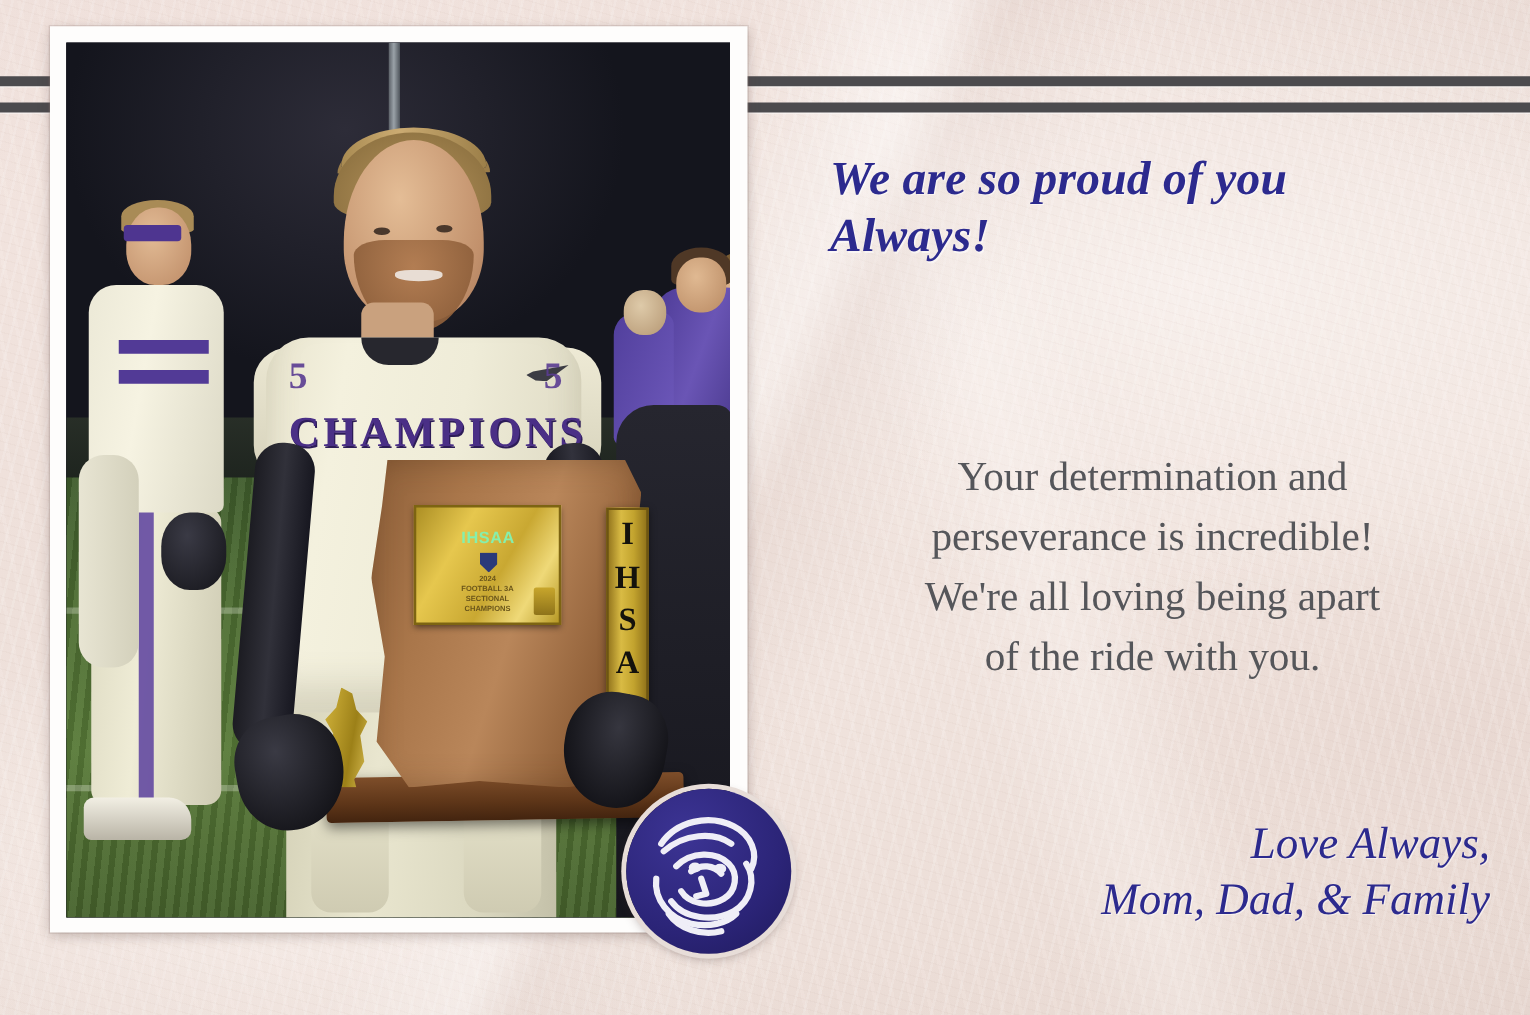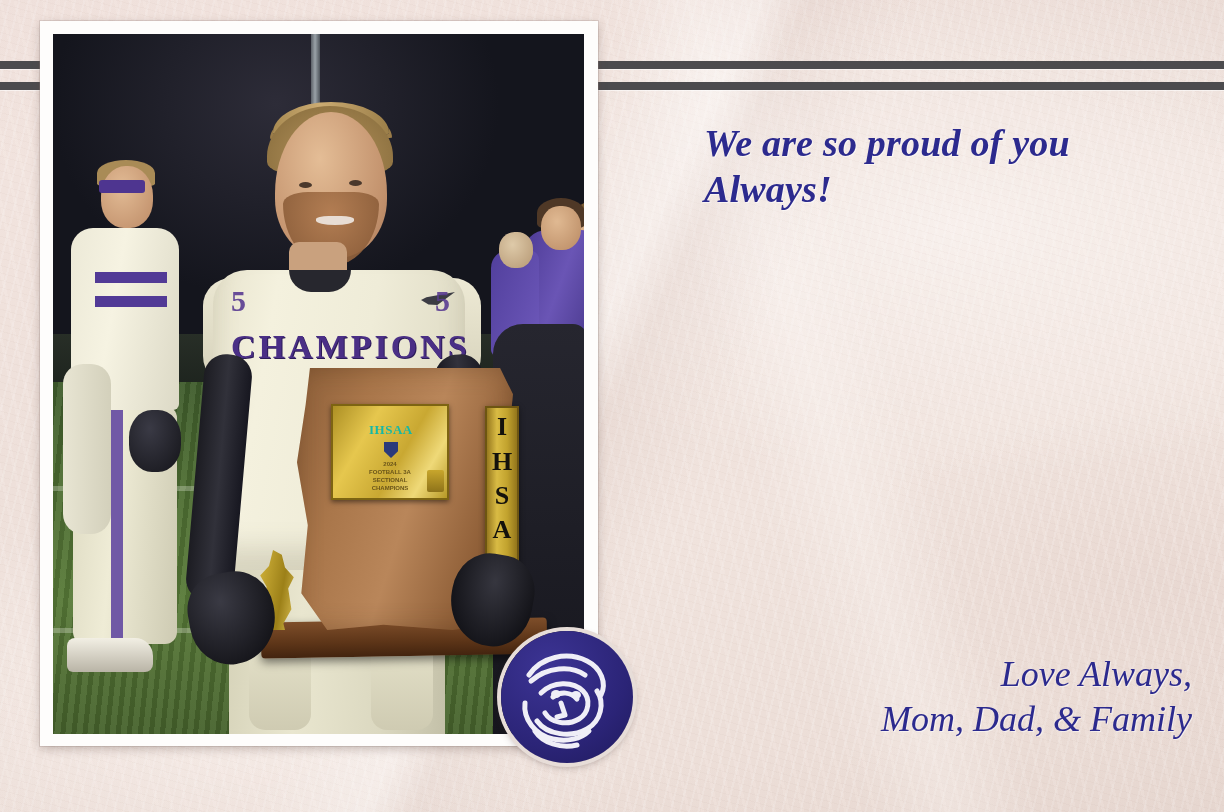--- a/index.html
+++ b/index.html
@@ -126,22 +126,22 @@
 
   
   .pl-board{position:absolute;left:244px;top:334px;width:216px;height:262px;
     background:linear-gradient(108deg,#8d5f39 0%,#a9764a 26%,#b9865a 52%,#8c5c35 82%,#6f4627 100%);
     box-shadow:0 5px 12px rgba(0,0,0,.45), inset 0 0 24px rgba(70,40,18,.35);
     clip-path:polygon(6% 0%,94% 0%,100% 10%,97% 34%,100% 56%,95% 82%,98% 97%,72% 100%,40% 98%,14% 100%,2% 86%,5% 60%,0% 36%,4% 14%);}
   .pl-plate{position:absolute;left:278px;top:370px;width:118px;height:96px;
     background:linear-gradient(120deg,#a98c22,#e6c74e 30%,#c9a832 58%,#efd978 78%,#b2931f);
     box-shadow:inset 0 0 0 2px #7d6412, 0 2px 5px rgba(0,0,0,.5);}
   .pl-ihsaa-logo{position:absolute;left:316px;top:388px;width:44px;height:22px;
-    color:#14b8a6;font-weight:bold;font-size:13px;letter-spacing:.5px;
-    font-family:Liberation Serif, serif;}
+    color:#86efac;font-weight:bold;font-size:13px;letter-spacing:.5px;
+    font-family:Liberation Sans, sans-serif;}
   .pl-shield{position:absolute;left:331px;top:408px;width:14px;height:16px;
     background:#2b3a7a;clip-path:polygon(0 0,100% 0,100% 58%,50% 100%,0 58%);}
   .pl-engrave{position:absolute;left:284px;top:426px;width:106px;text-align:center;
     color:#6a551a;font-size:6px;line-height:8px;font-family:"Liberation Sans",sans-serif;font-weight:bold;}
   .pl-seal{position:absolute;left:374px;top:436px;width:17px;height:22px;
     background:linear-gradient(#c8a62c,#8e731a);border-radius:2px;}
   .pl-strip{position:absolute;left:432px;top:372px;width:34px;height:180px;
     background:linear-gradient(90deg,#8a6c18,#d9bb44 35%,#c2a32e 65%,#8a6c18);
     box-shadow:inset 0 0 0 2px #6d5512, 0 2px 6px rgba(0,0,0,.45);
     display:flex;flex-direction:column;align-items:center;justify-content:space-evenly;}
@@ -203,21 +203,20 @@
     z-index:6;overflow:hidden;
   }
   #badge svg{position:absolute;left:0;top:0;}
 
   
   #headline{
     position:absolute;left:664px;top:120px;width:520px;z-index:3;
     font-family:"Liberation Serif", serif;font-weight:bold;font-style:italic;
     font-size:38px;line-height:46px;color:#2c2a8e;letter-spacing:.2px;
     text-shadow:1px 1px 0 rgba(255,255,255,.55);
-    margin-left:40px;
   }
   #body-copy{
     position:absolute;left:648px;top:358px;width:548px;z-index:3;text-align:center;
     font-family:"Liberation Serif", serif;font-size:33px;line-height:48px;color:#55565a;
   }
   #signoff{
     position:absolute;left:664px;top:652px;width:528px;z-index:3;text-align:right;
     font-family:"Liberation Serif", serif;font-weight:normal;font-style:italic;
     font-size:36px;line-height:45px;color:#2c2a8e;
     text-shadow:1px 1px 0 rgba(255,255,255,.5);
@@ -336,19 +335,25 @@
         <path d="M44 78 C50 86 62 88 70 82 C62 88 50 86 44 78Z"></path>
       </g>
     </svg>
   </div>
 
   <div id="headline">
     <div class="nowrap">We are so proud of you</div>
     <div class="nowrap">Always!</div>
   </div>
 
+  <div id="body-copy">
+    <div class="nowrap">Your determination and</div>
+    <div class="nowrap">perseverance is incredible!</div>
+    <div class="nowrap">We're all loving being apart</div>
+    <div class="nowrap">of the ride with you.</div>
+  </div>
 
   <div id="signoff">
     <div class="nowrap">Love Always,</div>
     <div class="nowrap">Mom, Dad, &amp; Family</div>
   </div>
 
 </div>
 
 </body></html>

